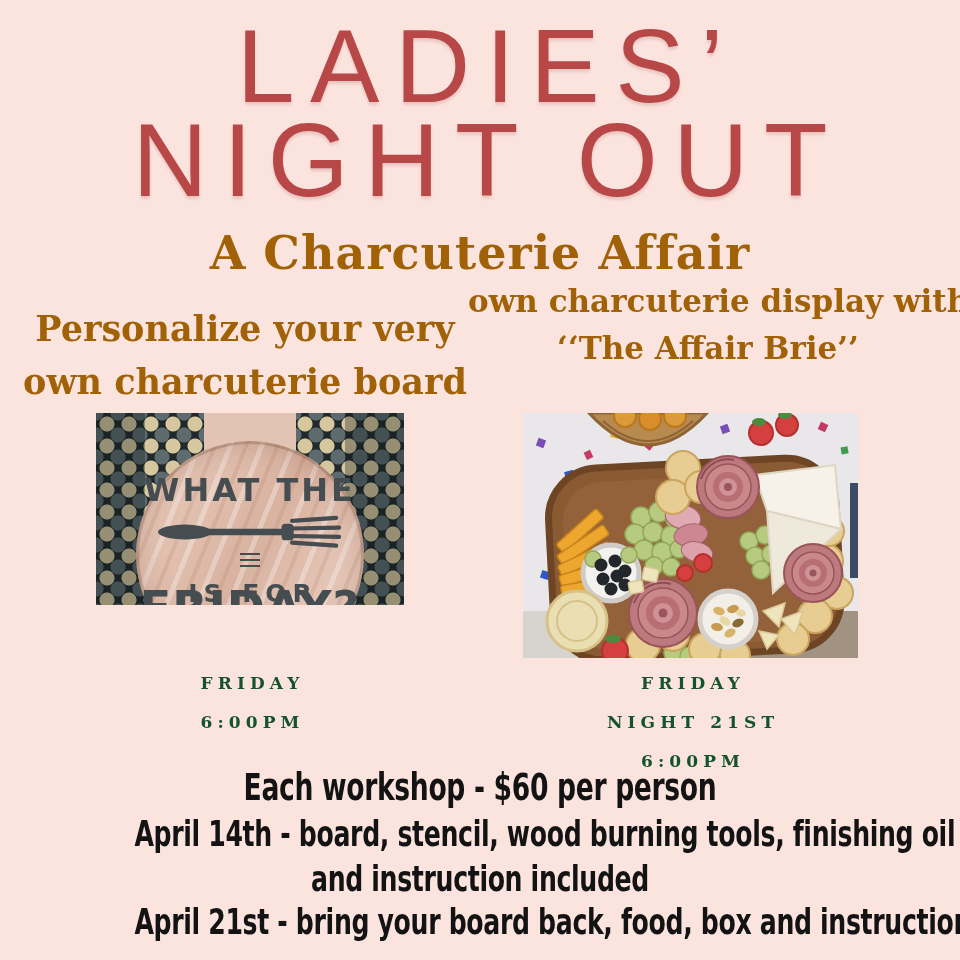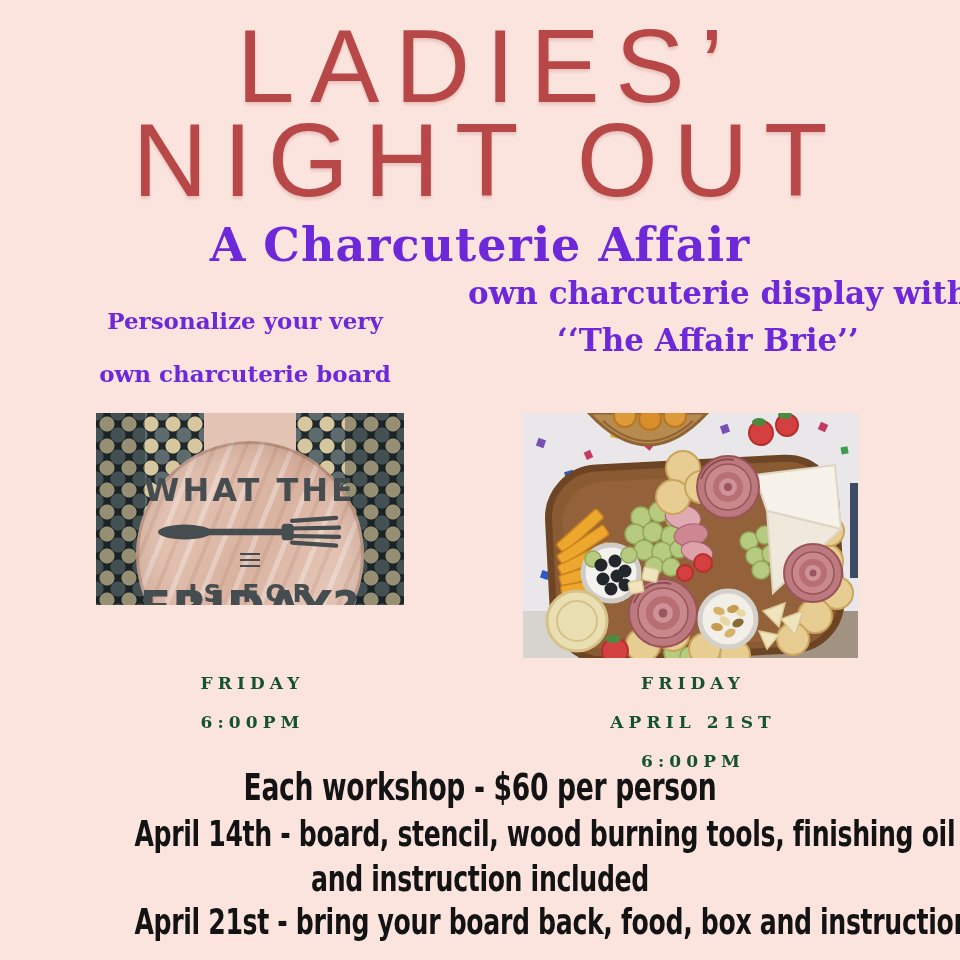--- a/index.html
+++ b/index.html
@@ -18,28 +18,28 @@
     font-weight:400;
     font-size:104px; line-height:1;
     letter-spacing:.15em; text-indent:.15em;
     text-shadow:0 3px 3px rgba(150,60,60,.18);
     white-space:nowrap;
   }
   .title-1{top:14px;}
   .title-2{top:108px;}
 
   
-  .bl{font-family:"DejaVu Serif", serif; font-weight:bold; color:#6d28d9;}
+  .bl{font-family:"DejaVu Serif", serif; font-weight:bold; color:#a16207;margin-top:8px;}
   .subtitle{
     top:218px; left:0; right:0; text-align:center;
     font-size:46px; letter-spacing:1px;
   }
   .intro{text-align:center; white-space:nowrap;}
   .intro div{white-space:nowrap;}
-  .intro-left{top:294px; left:20px; width:450px; font-size:23px; line-height:53px;}
+  .intro-left{top:294px; left:20px; width:450px; font-size:35px; line-height:53px;}
   .intro-right{top:270px; left:468px; width:480px; font-size:31px; line-height:47px;}
 
   
   .photo-left{
     left:96px; top:413px; width:308px; height:192px; overflow:hidden;
     background-color:#20282b;
     background-image:
       linear-gradient(90deg, rgba(14,24,26,.32) 0 16%, rgba(0,0,0,0) 16% 35%, rgba(14,24,26,.28) 35% 60%, rgba(0,0,0,0) 60% 81%, rgba(14,24,26,.32) 81%),
       radial-gradient(circle, #d6c79e 0 7px, rgba(0,0,0,0) 8px),
       radial-gradient(circle, #5d6b6e 0 7px, rgba(0,0,0,0) 8px);
@@ -317,21 +317,21 @@
       </g>
     </svg>
   </div>
 
   <div class="abs schedule schedule-left">
     <div>FRIDAY</div>
     <div>6:00PM</div>
   </div>
   <div class="abs schedule schedule-right">
     <div>FRIDAY</div>
-    <div>APRIL 21ST</div>
+    <div>NIGHT 21ST</div>
     <div>6:00PM</div>
   </div>
 
   <div class="abs footer-line fl-1">Each workshop - $60 per person</div>
   <div class="abs footer-line fl-2">April 14th - board, stencil, wood burning tools, finishing oil</div>
   <div class="abs footer-line fl-3">and instruction included</div>
   <div class="abs footer-line fl-4">April 21st - bring your board back, food, box and instruction included</div>
 
 </div>
 

